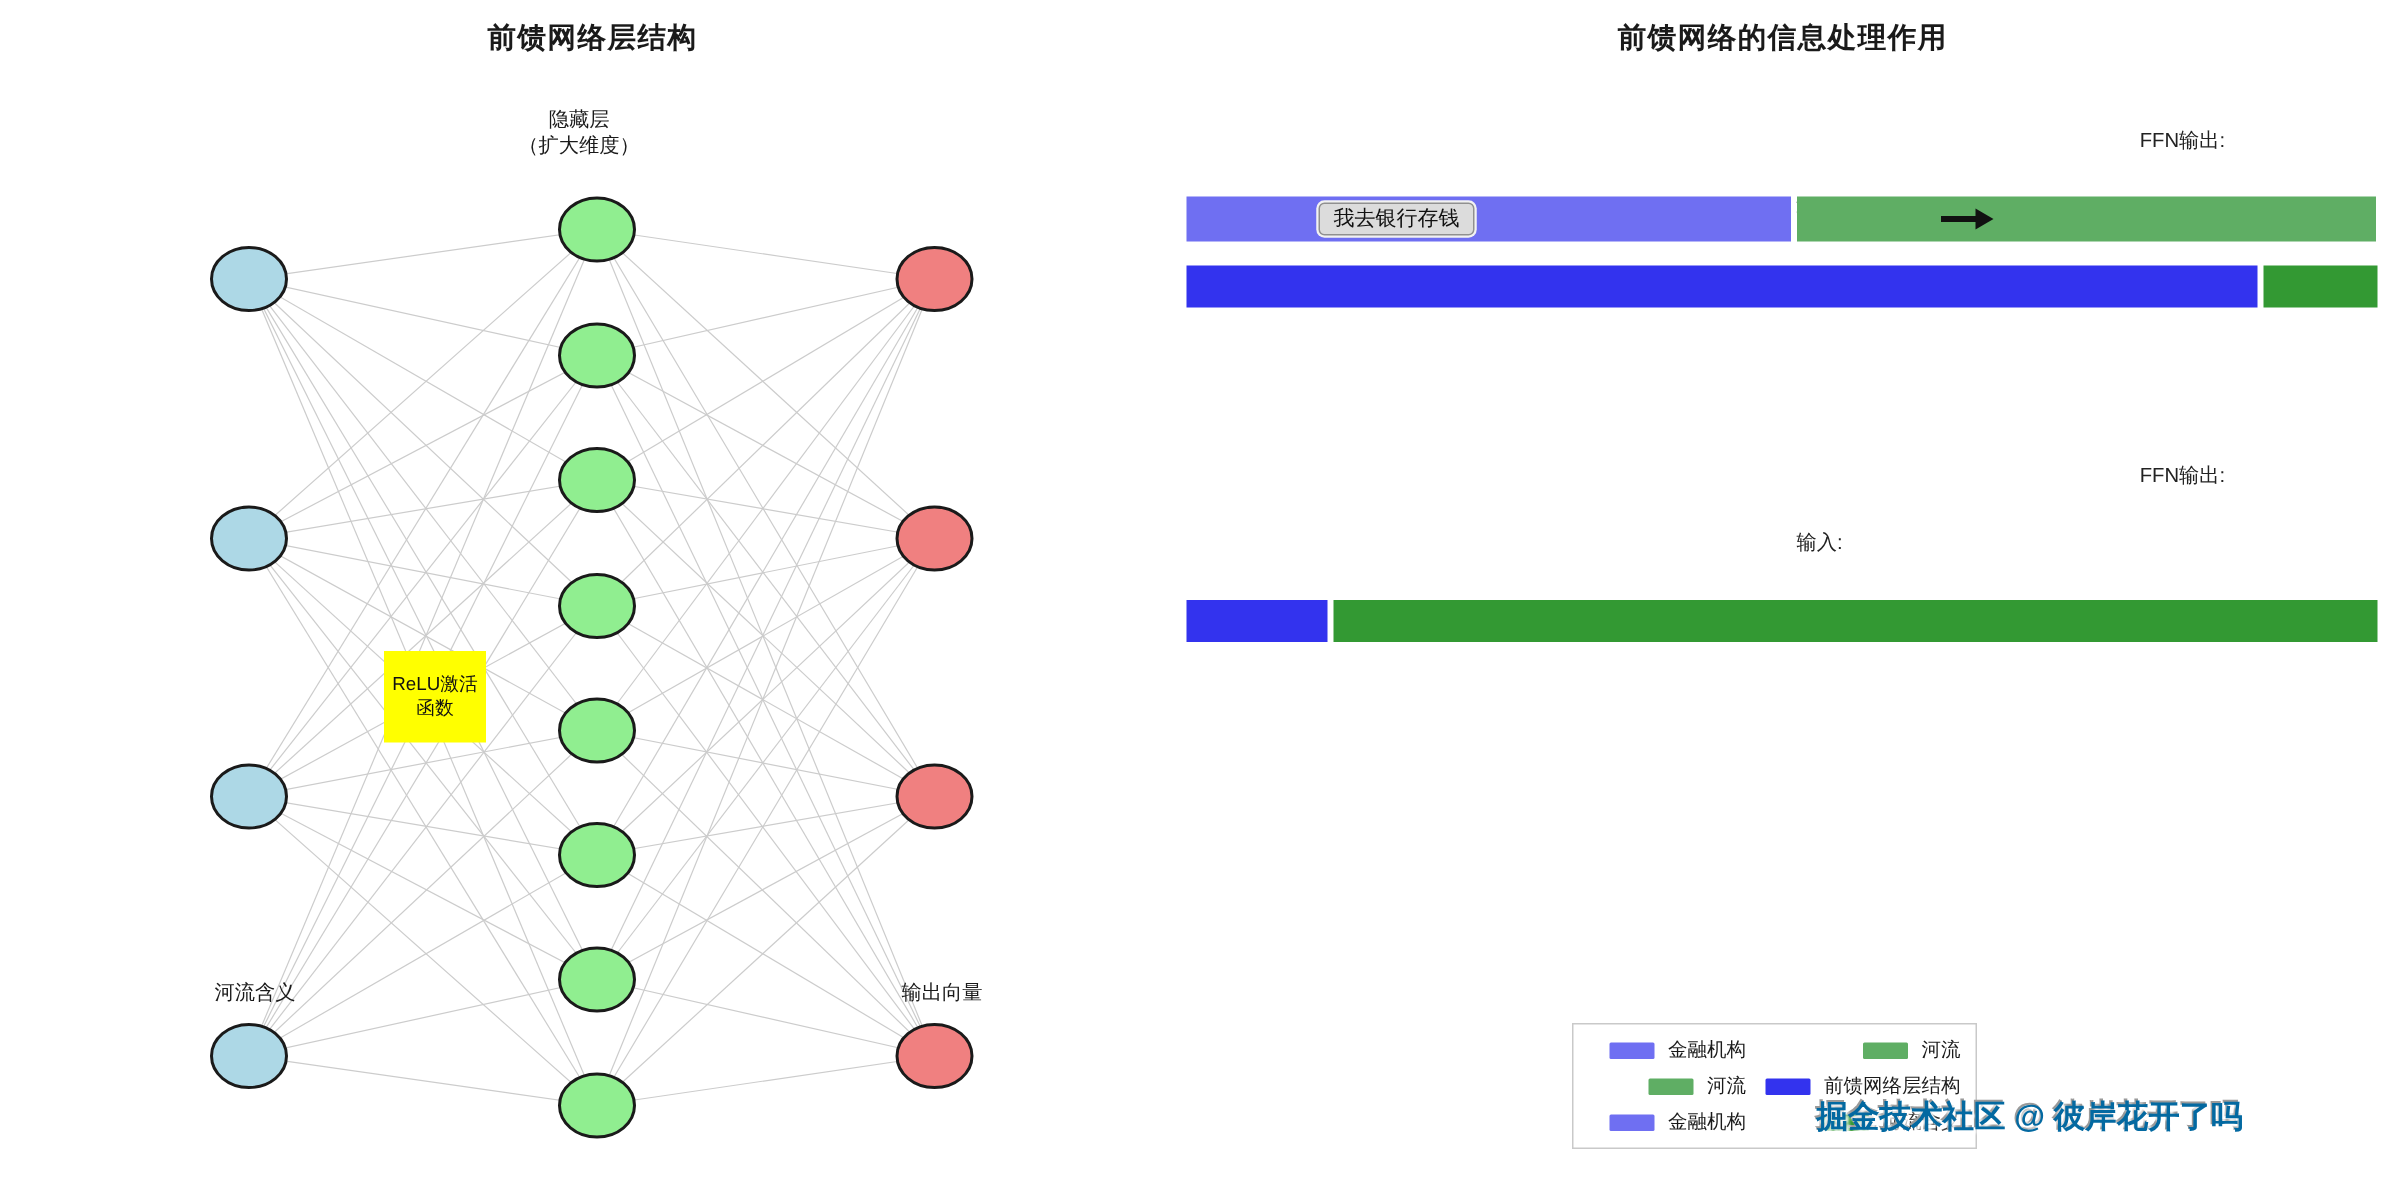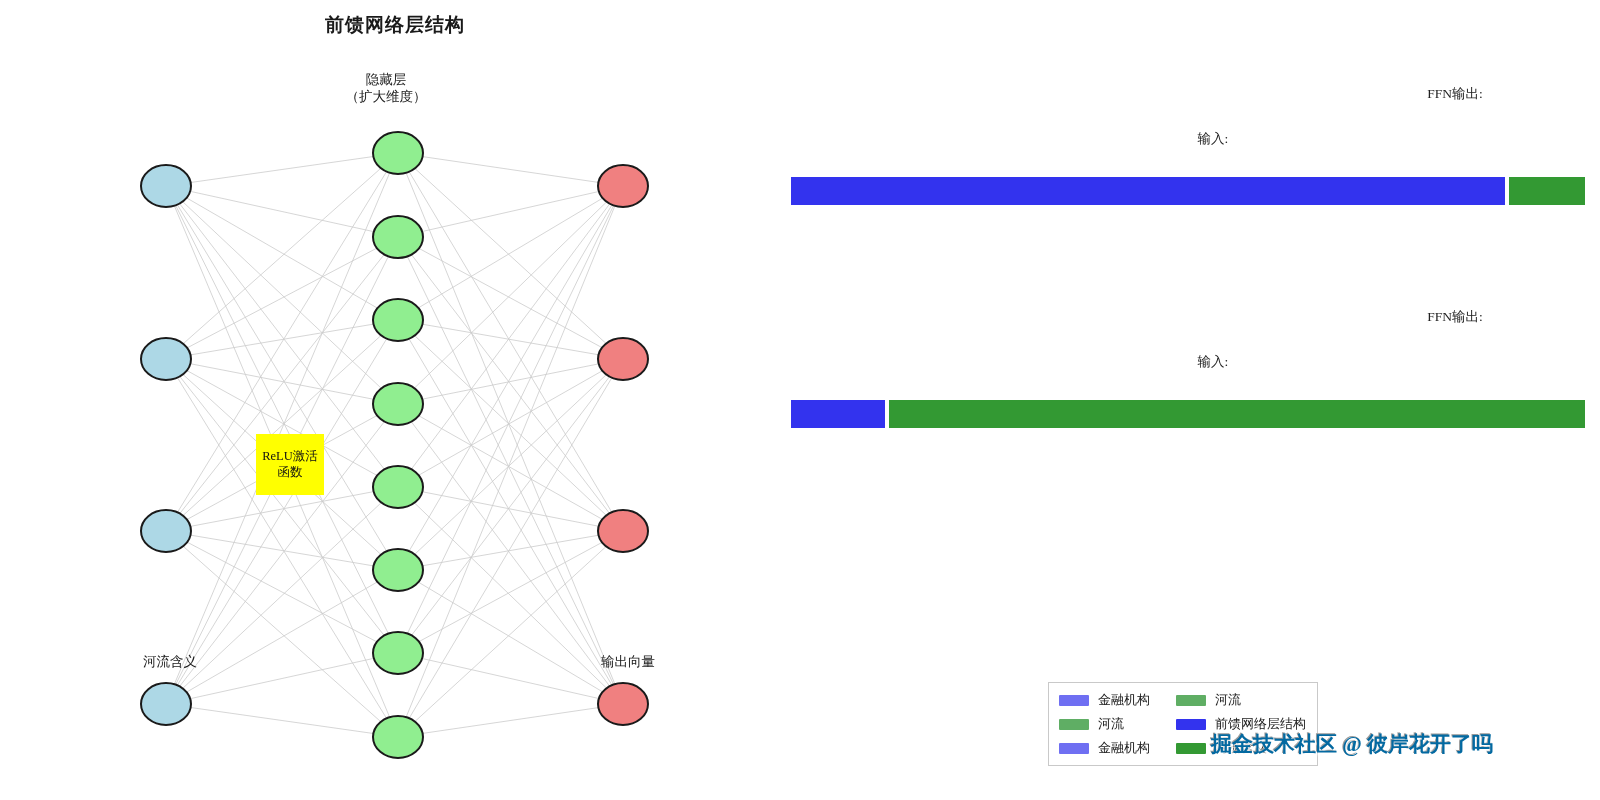--- a/index.html
+++ b/index.html
@@ -1,17 +1,17 @@
 <!DOCTYPE html>
 <html><head>
 <meta charset="utf-8">
 <style>
   html,body{margin:0;padding:0;background:#ffffff;}
   .canvas{position:relative;width:1600px;height:800px;background:#ffffff;overflow:hidden;
-          font-family:Liberation Serif, serif;color:#1a1a1a;}
+          font-family:Liberation Sans, sans-serif;color:#1a1a1a;}
   
   #network-svg{position:absolute;left:0;top:0;}
   .left-title{position:absolute;left:0;top:12px;width:790px;text-align:center;
               font-size:19px;font-weight:600;letter-spacing:1px;}
   .hidden-label{position:absolute;left:386px;top:72px;transform:translateX(-50%);
                 text-align:center;font-size:13.5px;white-space:pre-line;line-height:1.25;}
   .relu-label{position:absolute;left:256px;top:434px;width:64px;background:#ffff00;
               text-align:center;font-size:12.5px;line-height:1.25;padding:15px 2px;
               white-space:pre-line;color:#111;}
   .input-vector-label{position:absolute;left:170px;top:653px;transform:translateX(-50%);font-size:13.5px;}
@@ -29,21 +29,21 @@
   .bar.output{top:92px;height:28px;}
   .seg{height:100%;}
   .sentence{position:absolute;left:88px;top:50%;transform:translateY(-50%);
             background:#dcdcdc;border:1px solid #909090;border-radius:4px;
             padding:1px 9px;font-size:14px;color:#111;white-space:nowrap;box-shadow:0 0 0 1.5px #f2f2f2;}
   .arrow{position:absolute;left:521px;top:50%;transform:translate(-50%,-50%);line-height:0;}
   
   .legend{position:absolute;left:1048px;top:682px;width:248px;background:#ffffff;
           border:1px solid #c9c9c9;padding:8px 10px;display:grid;
           grid-template-columns:105px 1fr;row-gap:6px;column-gap:12px;font-size:13px;}
-  .leg-item{display:flex;align-items:center;gap:9px;white-space:nowrap;}
+  .leg-item{display:flex;align-items:center;gap:9px;white-space:nowrap;justify-content:flex-end;}
   .sw{display:inline-block;width:30px;height:11px;border-radius:1px;flex:none;}
   
   .wm-light{position:absolute;left:1198px;top:748px;font-size:29px;color:#d2d2d2;
             white-space:nowrap;z-index:5;letter-spacing:1px;}
   .wm-dark{position:absolute;left:1211px;top:730px;font-size:21px;color:#0369a1;font-weight:600;
            white-space:nowrap;z-index:6;text-shadow:2px 2px 2px #ffffff,-1px -1px 0 #9a9a9a;}
 </style>
 </head>
 <body>
 
@@ -133,27 +133,37 @@
     </svg>
 
   <div class="left-title">前馈网络层结构</div>
   <div class="hidden-label">隐藏层
 （扩大维度）</div>
   <div class="relu-label">ReLU激活
 函数</div>
   <div class="input-vector-label">河流含义</div>
   <div class="output-vector-label">输出向量</div>
 
+  <div class="right-title">前馈网络的信息处理作用</div>
 
   <div id="examples">
       <div class="example ex0">
         <div class="io-row">
           <span class="in-lbl">输入:</span>
           <span class="ffn-lbl">FFN输出:</span>
         </div>
+        <div class="bar input">
+          <div class="seg" style="width: 50.7%; background: rgb(111, 111, 242);"></div>
+          <div class="seg" style="width: 48.6%; background: rgb(95, 174, 100);"></div>
+          <span class="sentence">我去银行存钱</span>
+          <span class="arrow"><svg width="36" height="15" viewBox="0 0 36 15">
+              <rect x="0" y="5.5" width="24" height="4" fill="#111"></rect>
+              <polygon points="23,0.5 35,7.5 23,14.5" fill="#111"></polygon>
+            </svg></span>
+        </div>
         <div class="bar output">
           <div class="seg" style="width: 89.8%; background: rgb(51, 51, 238);"></div>
           <div class="seg" style="width: 9.6%; background: rgb(51, 153, 51);"></div>
         </div>
       </div>
       <div class="example ex1">
         <div class="io-row">
           <span class="in-lbl">输入:</span>
           <span class="ffn-lbl">FFN输出:</span>
         </div>

